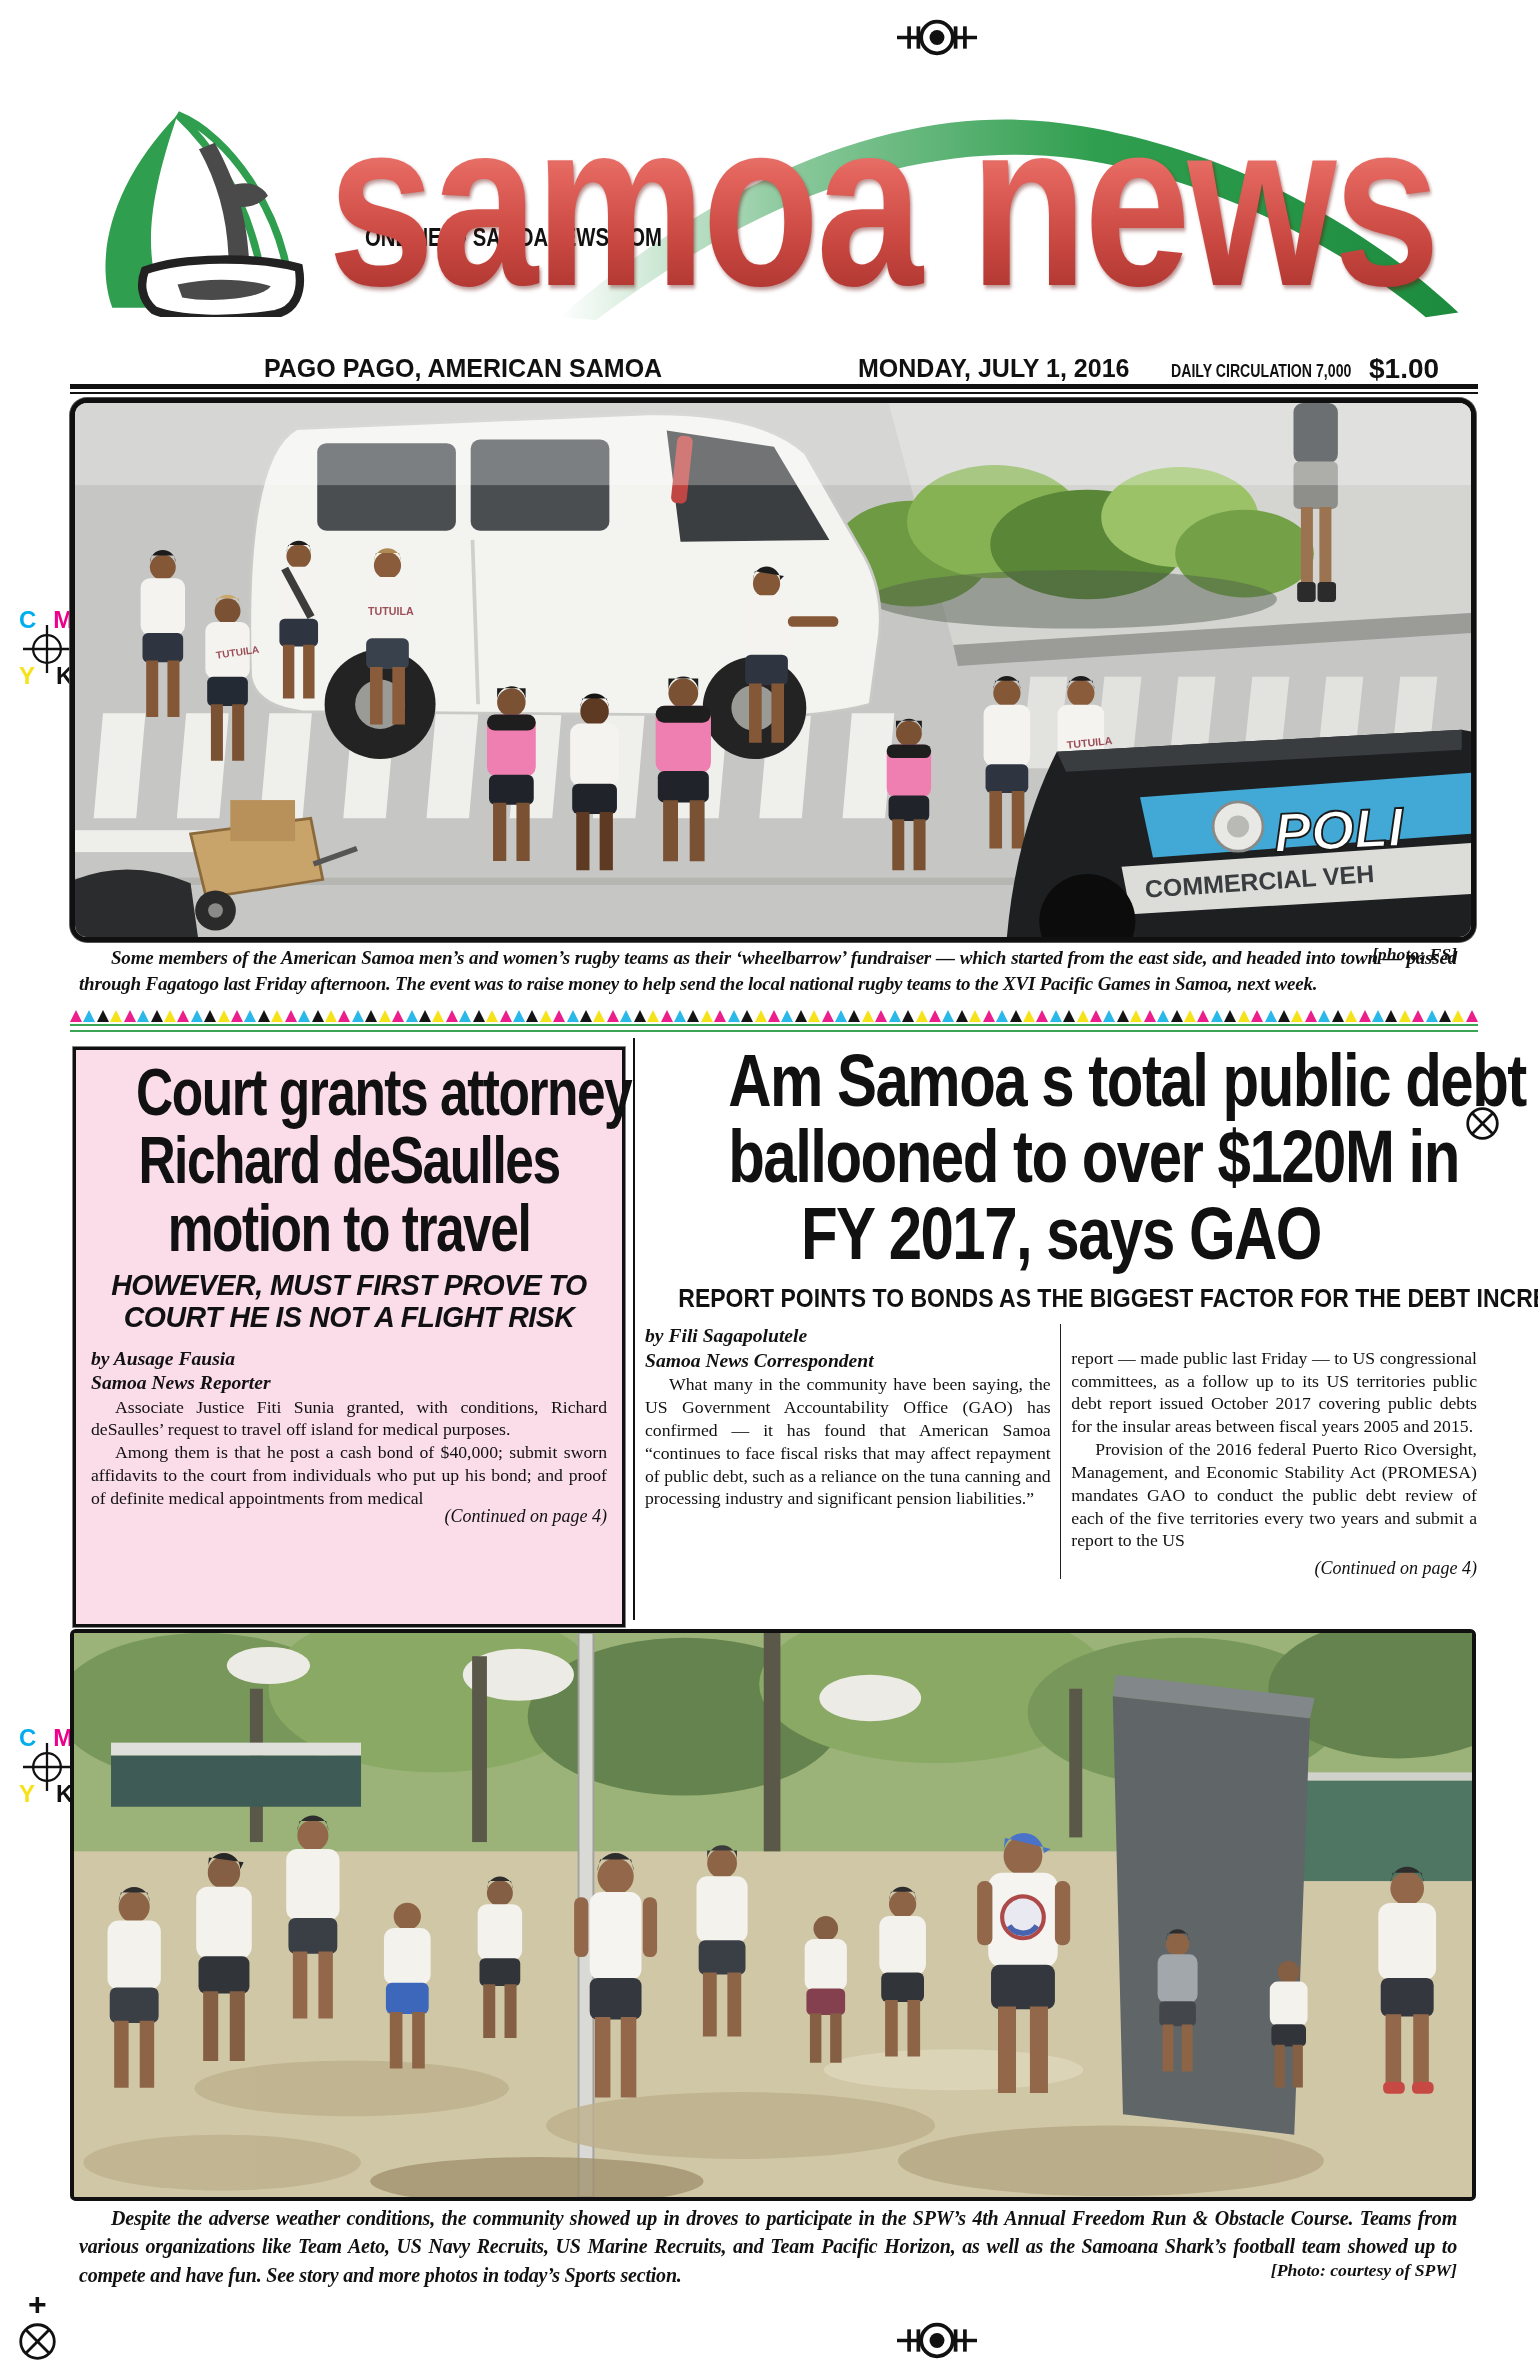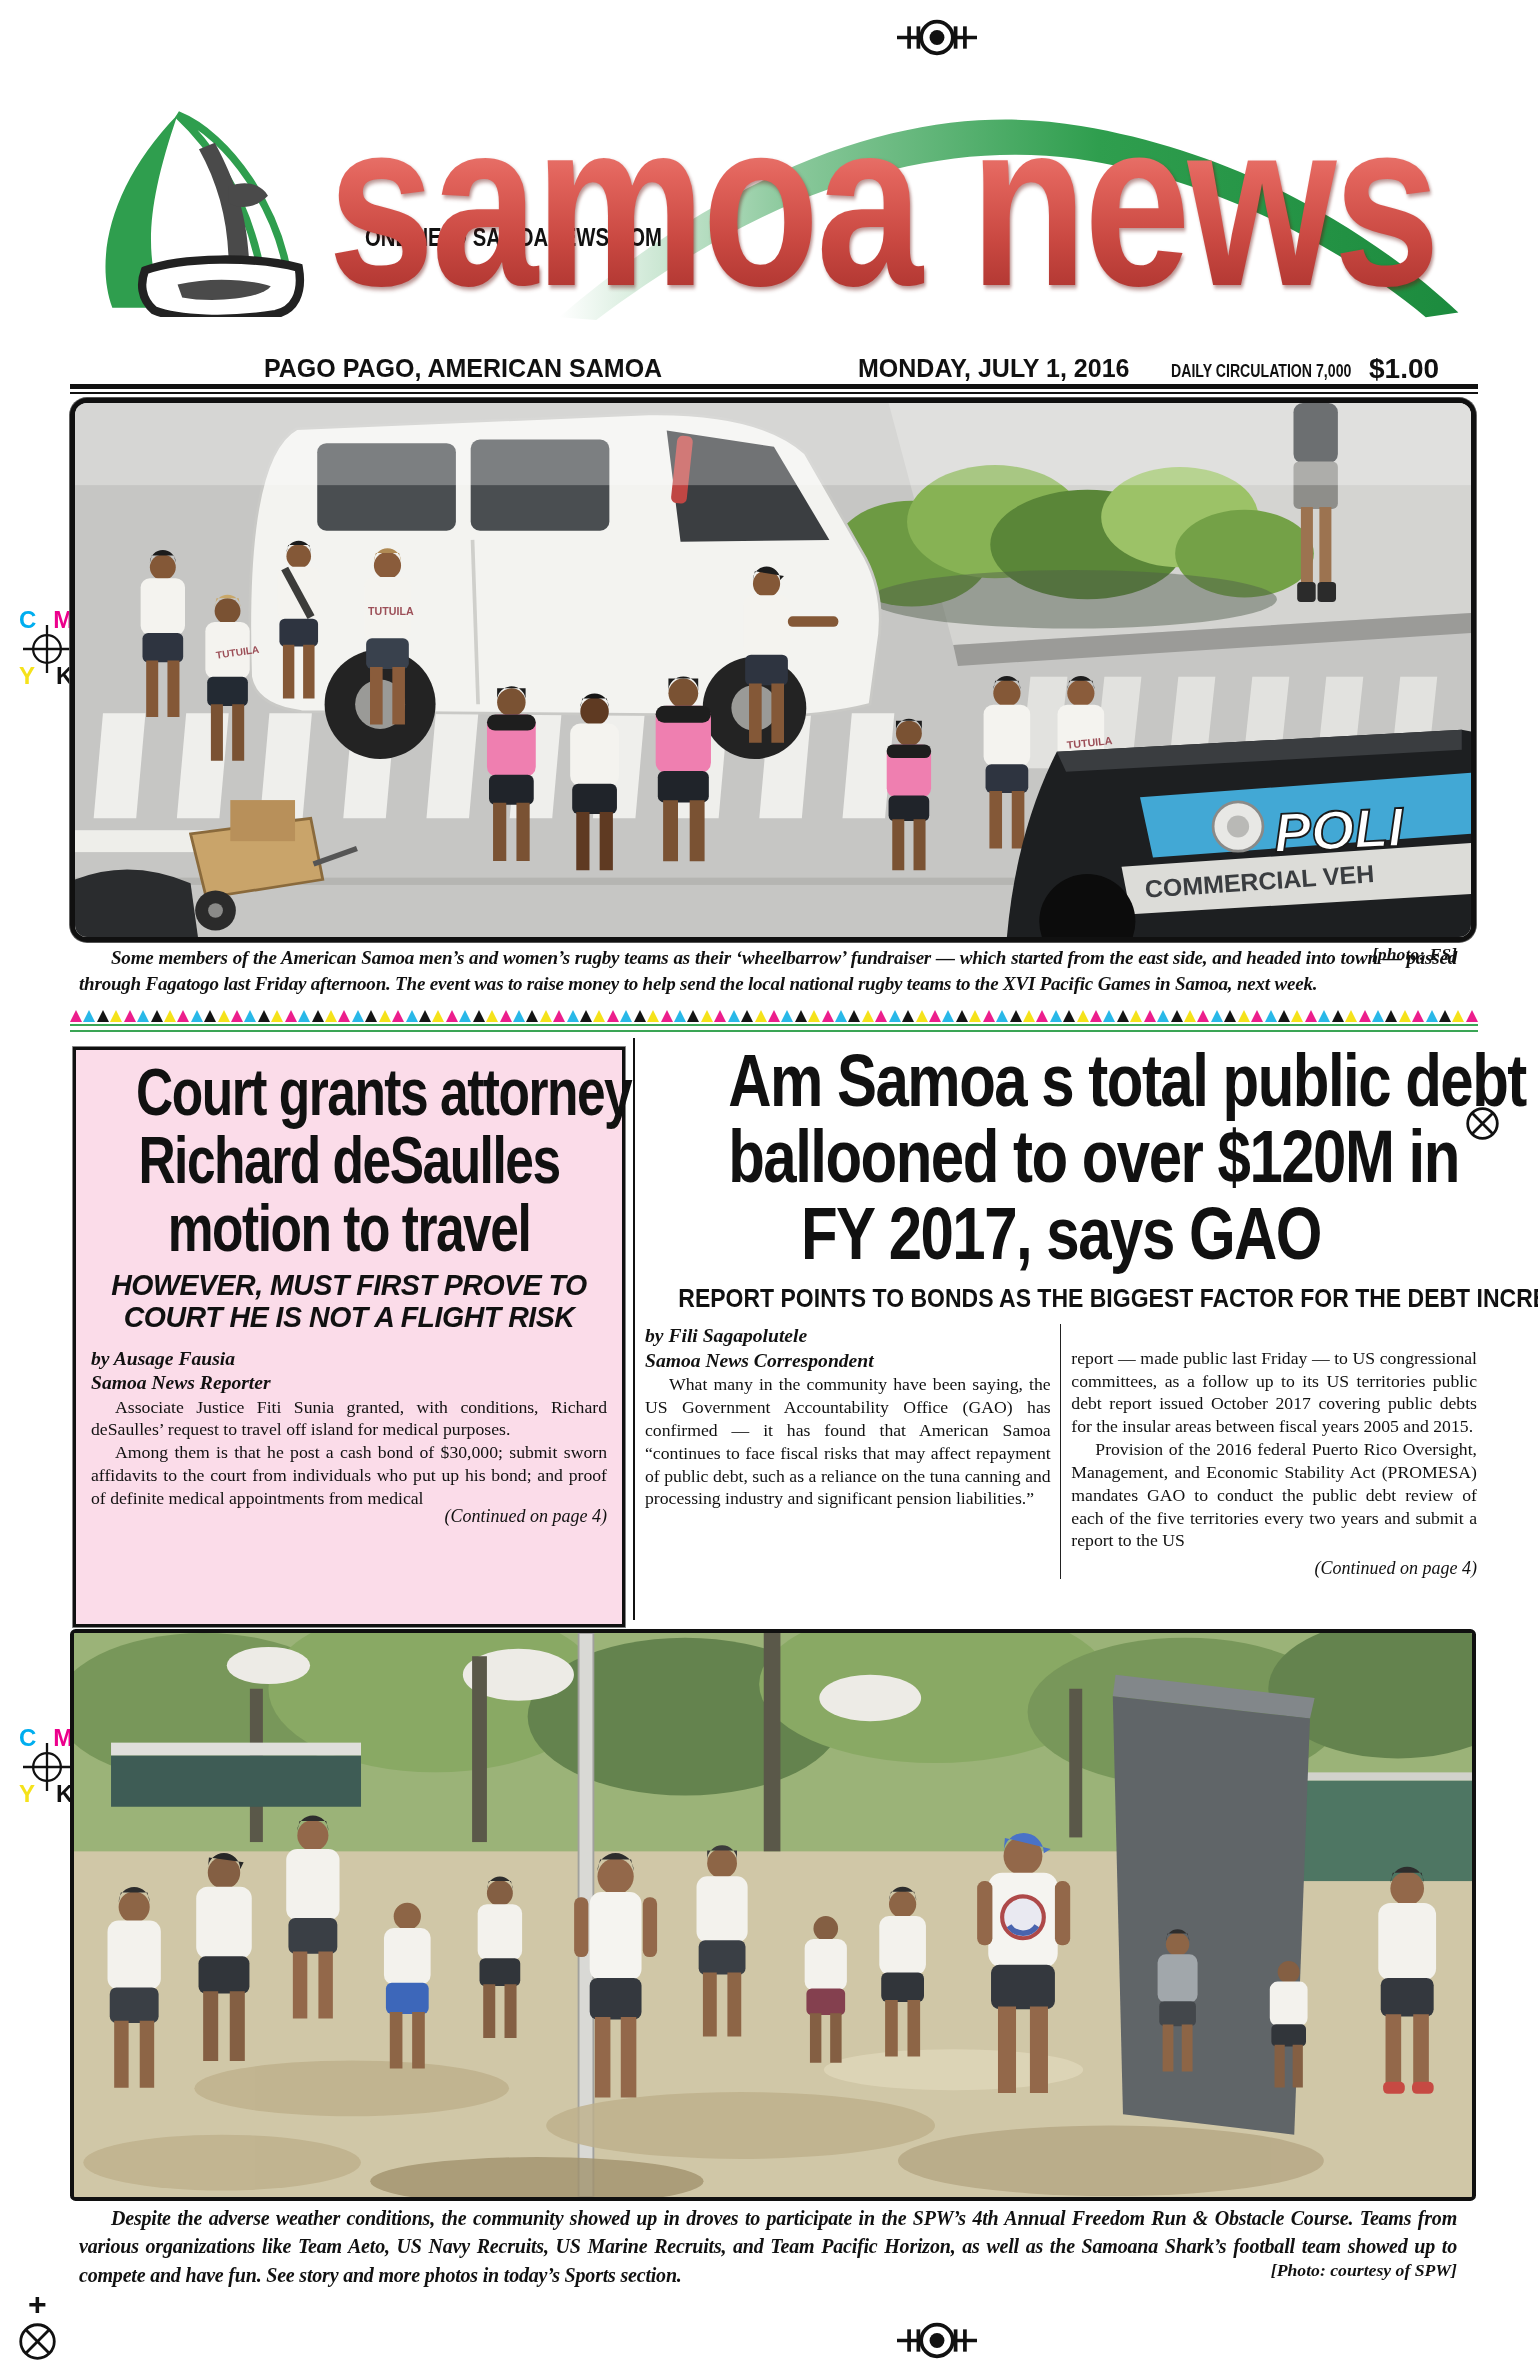--- a/index.html
+++ b/index.html
@@ -436,21 +436,21 @@
     </div>
     <div style="margin-top:5.6px;">
       <div class="subhead-left">HOWEVER, MUST FIRST PROVE TO</div>
       <div class="subhead-left">COURT HE IS NOT A  FLIGHT RISK</div>
     </div>
     <div style="padding:13px 15px 0 15px;">
       <div class="byline">by Ausage Fausia</div>
       <div class="byline">Samoa News Reporter</div>
       <div class="bodytext">
         <p>Associate Justice Fiti Sunia granted, with conditions, Richard deSaulles’ request to travel off island for medical purposes.</p>
-        <p>Among them is that he post a cash bond of $30,000; submit sworn affidavits to the court from individuals who put up his bond; and proof of definite medical appointments from medical</p>
+        <p>Among them is that he post a cash bond of $40,000; submit sworn affidavits to the court from individuals who put up his bond; and proof of definite medical appointments from medical</p>
       </div>
       <div class="continued" style="margin-top:-3.7px;">(Continued on page 4)</div>
     </div>
   </div>
 
   <div class="abs" style="left:633px;top:1038px;width:1.9px;height:582px;background:#111;"></div>
 
   <div class="abs" style="left:645px;top:1038px;width:832px;height:582px;">
     <div style="margin-top:3.7px;">
       <div class="hl hl-right">Am Samoa s total public debt</div>

